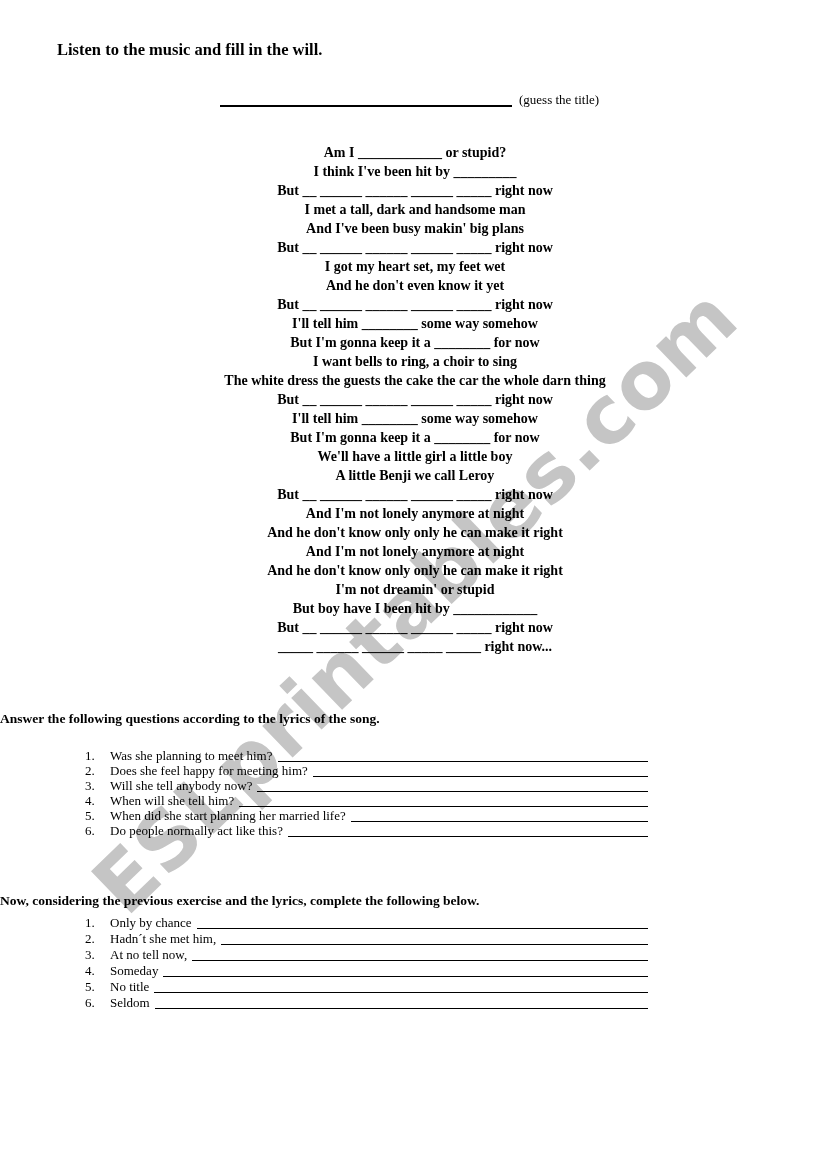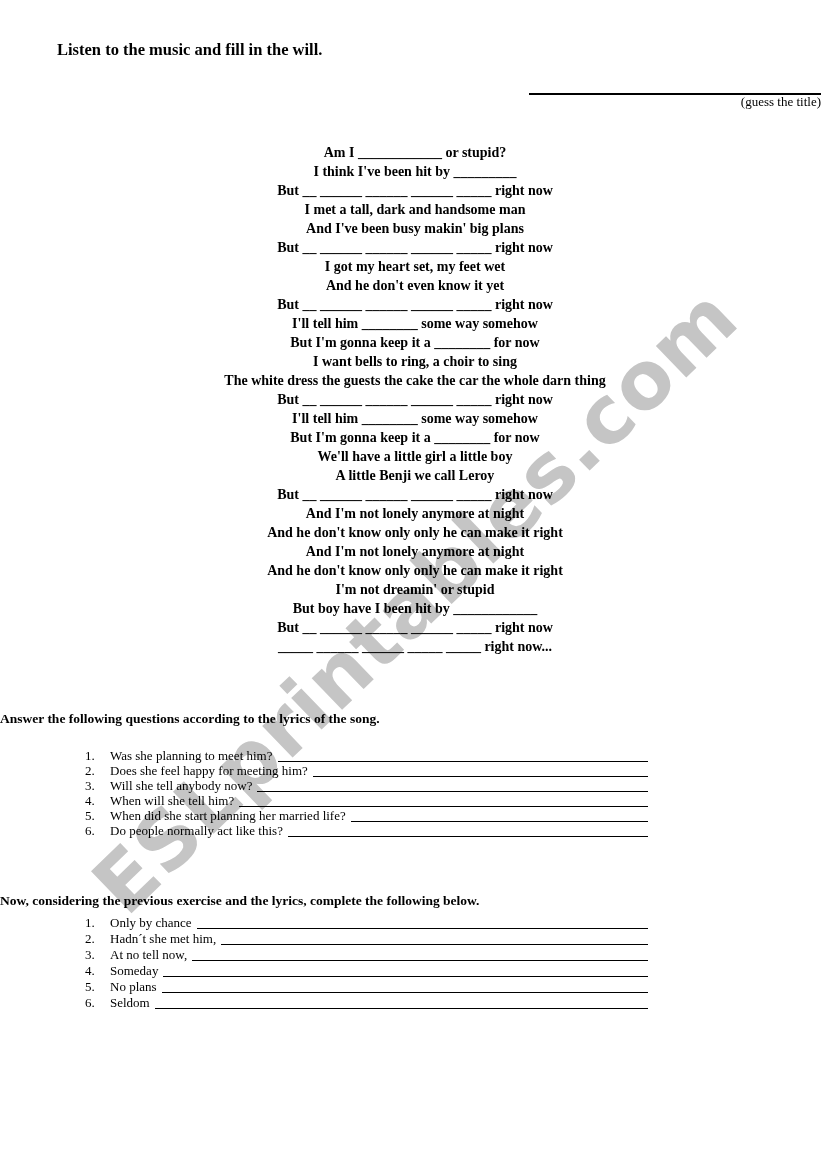--- a/index.html
+++ b/index.html
@@ -35,21 +35,20 @@
     font-size:16.5px;
     font-weight:bold;
     line-height:18px;
   }
 
   .title-row {
     margin:34px 0 0 220px;
     display:flex;
     align-items:flex-end;
     height:14px;
-    flex-direction:column;
   }
   .title-line {
     width:292px;
     border-bottom:2px solid #000;
     height:13px;
   }
   .guess-label {
     font-size:13px;
     margin-left:7px;
     line-height:14px;
@@ -165,21 +164,21 @@
           <span class="txt">At no tell now,</span>
           <span class="fill-line"></span>
         </div>
         <div class="num-row">
           <span class="num">4.</span>
           <span class="txt">Someday</span>
           <span class="fill-line"></span>
         </div>
         <div class="num-row">
           <span class="num">5.</span>
-          <span class="txt">No plans</span>
+          <span class="txt">No title</span>
           <span class="fill-line"></span>
         </div>
         <div class="num-row">
           <span class="num">6.</span>
           <span class="txt">Seldom</span>
           <span class="fill-line"></span>
         </div>
       </div>
 
   </div>

